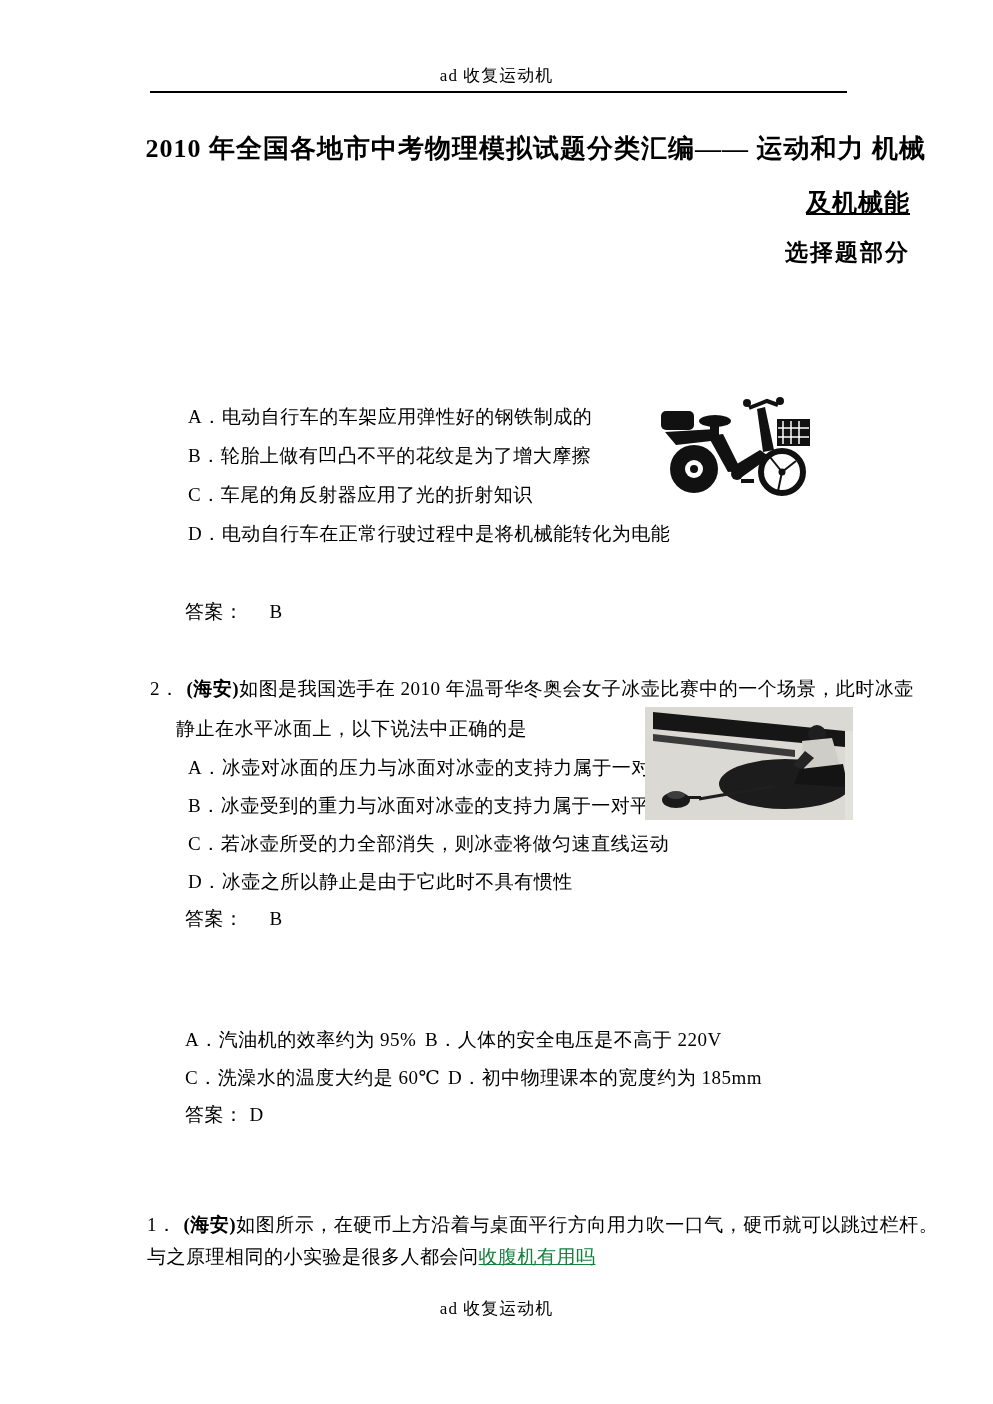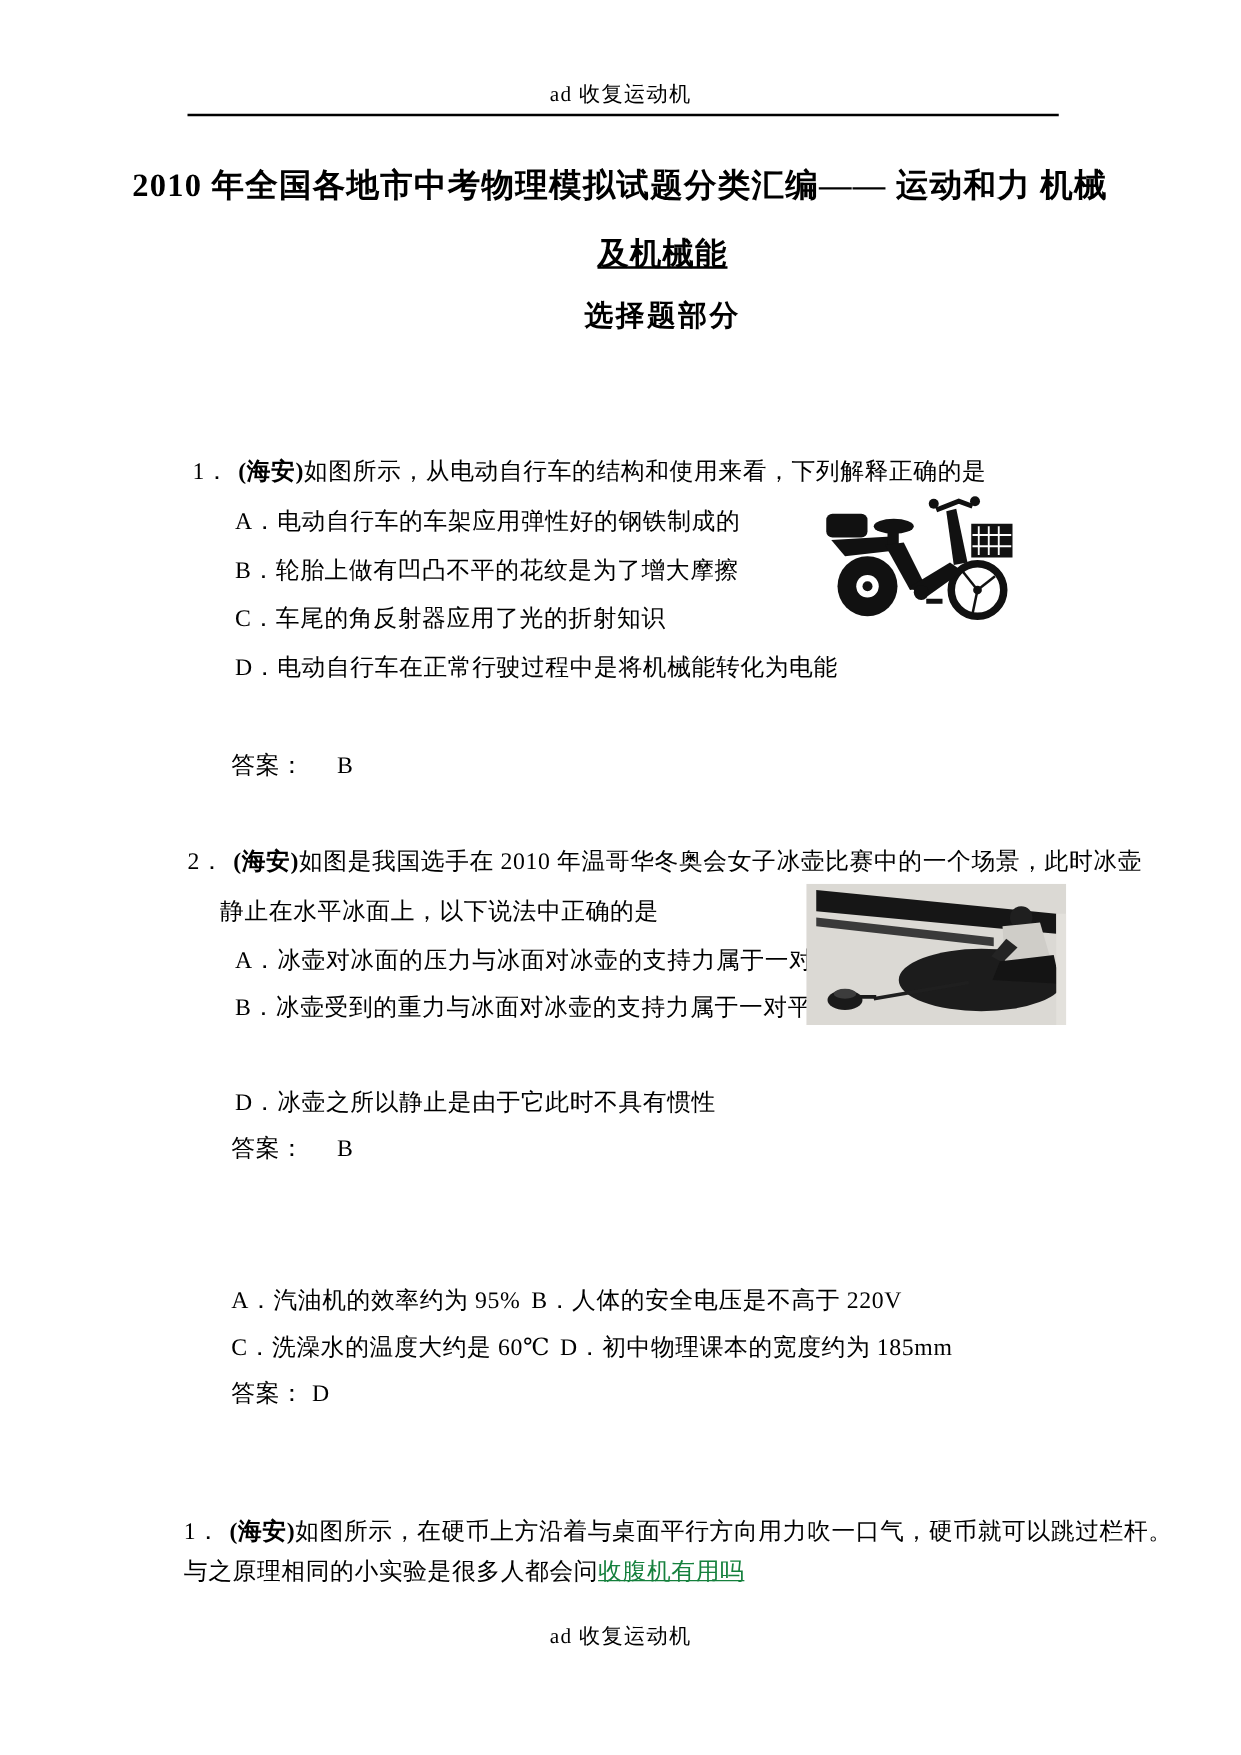--- a/index.html
+++ b/index.html
@@ -7,21 +7,21 @@
     position:relative;
     width:993px;height:1404px;
     background:#ffffff;
     font-family:"Liberation Serif","DejaVu Serif",serif;
     color:#000;
     overflow:hidden;
   }
   .abs{position:absolute;white-space:nowrap;}
   .hf{left:0;width:100%;text-align:center;font-size:17px;letter-spacing:1px;}
   .rule{top:91px;left:150px;width:697px;height:0;border-top:2px solid #000;}
-  .title{text-align:center;font-weight:bold;}
+  .title{text-align:right;font-weight:bold;}
   .t1{top:131px;left:66px;width:860px;font-size:26px;letter-spacing:1px;}
   .t2{top:186px;left:150px;width:760px;font-size:25px;letter-spacing:1px;text-decoration:underline;}
   .sub{top:237px;left:150px;width:760px;font-size:23px;letter-spacing:2px;}
   .body-line{font-size:19px;letter-spacing:0.5px;}
   .qnum{margin-right:7px;}
   .qsrc{font-weight:bold;}
   .opt{left:188px;}
   .ans-label{}
   .ans-val{margin-left:26px;}
   .ans-val-sm{margin-left:6px;}
@@ -38,23 +38,20 @@
 
   <div class="abs hf" style="top:64px">
     <span>ad 收复运动机</span>
   </div>
   <div class="abs rule"></div>
 
   <div class="abs title t1">2010 年全国各地市中考物理模拟试题分类汇编—— 运动和力 机械</div>
   <div class="abs title t2">及机械能</div>
   <div class="abs title sub">选择题部分</div>
 
-  <div class="abs body-line" style="top:364px;left:154px">
-    <span class="qnum">1．</span><span class="qsrc">(海安)</span><span>如图所示，从电动自行车的结构和使用来看，下列解释正确的是</span>
-  </div>
   <div class="abs body-line opt" style="top:404px">A．电动自行车的车架应用弹性好的钢铁制成的</div>
   <div class="abs body-line opt" style="top:482px">C．车尾的角反射器应用了光的折射知识</div>
   <div class="abs body-line opt" style="top:443px">B．轮胎上做有凹凸不平的花纹是为了增大摩擦</div>
   <div class="abs body-line opt" style="top:521px">D．电动自行车在正常行驶过程中是将机械能转化为电能</div>
 
   <svg class="fig" style="left:656px;top:392px" width="158" height="106" viewBox="0 0 158 106">
 
     <circle cx="38" cy="77" r="24" fill="#111"></circle>
     <circle cx="38" cy="77" r="9" fill="#fff"></circle>
     <circle cx="38" cy="77" r="4" fill="#111"></circle>
@@ -96,20 +93,21 @@
   <div class="abs body-line" style="top:599px;left:185px">
     <span class="ans-label">答案：</span><span class="ans-val">B</span>
   </div>
 
   <div class="abs body-line" style="top:676px;left:150px">
     <span class="qnum">2．</span><span class="qsrc">(海安)</span><span>如图是我国选手在 2010 年温哥华冬奥会女子冰壶比赛中的一个场景，此时冰壶</span>
   </div>
   <div class="abs body-line" style="top:716px;left:176px">静止在水平冰面上，以下说法中正确的是</div>
   <div class="abs body-line opt" style="top:755px">A．冰壶对冰面的压力与冰面对冰壶的支持力属于一对平衡力</div>
   <div class="abs body-line opt" style="top:793px">B．冰壶受到的重力与冰面对冰壶的支持力属于一对平衡力</div>
+  <div class="abs body-line opt" style="top:831px">C．若冰壶所受的力全部消失，则冰壶将做匀速直线运动</div>
   <div class="abs body-line opt" style="top:869px">D．冰壶之所以静止是由于它此时不具有惯性</div>
 
   <svg class="fig" style="left:645px;top:707px" width="208" height="113" viewBox="0 0 208 113">
     <rect width="208" height="113" fill="#dbd9d4"></rect>
 
     <polygon points="8,5 200,24 200,40 8,22" fill="#161616"></polygon>
     <polygon points="8,27 150,43 150,50 8,34" fill="#3a3a3a"></polygon>
 
     <ellipse cx="140" cy="77" rx="66" ry="25" fill="#1c1c1c"></ellipse>
 

